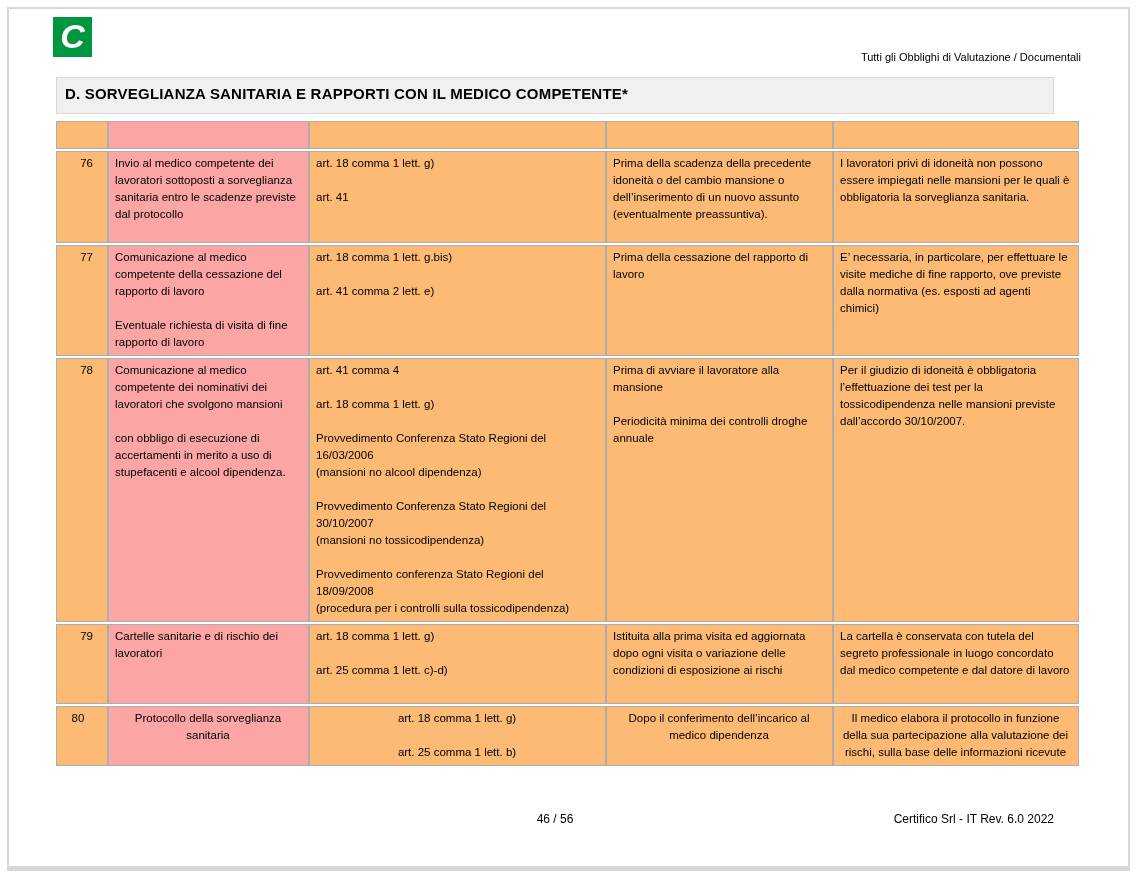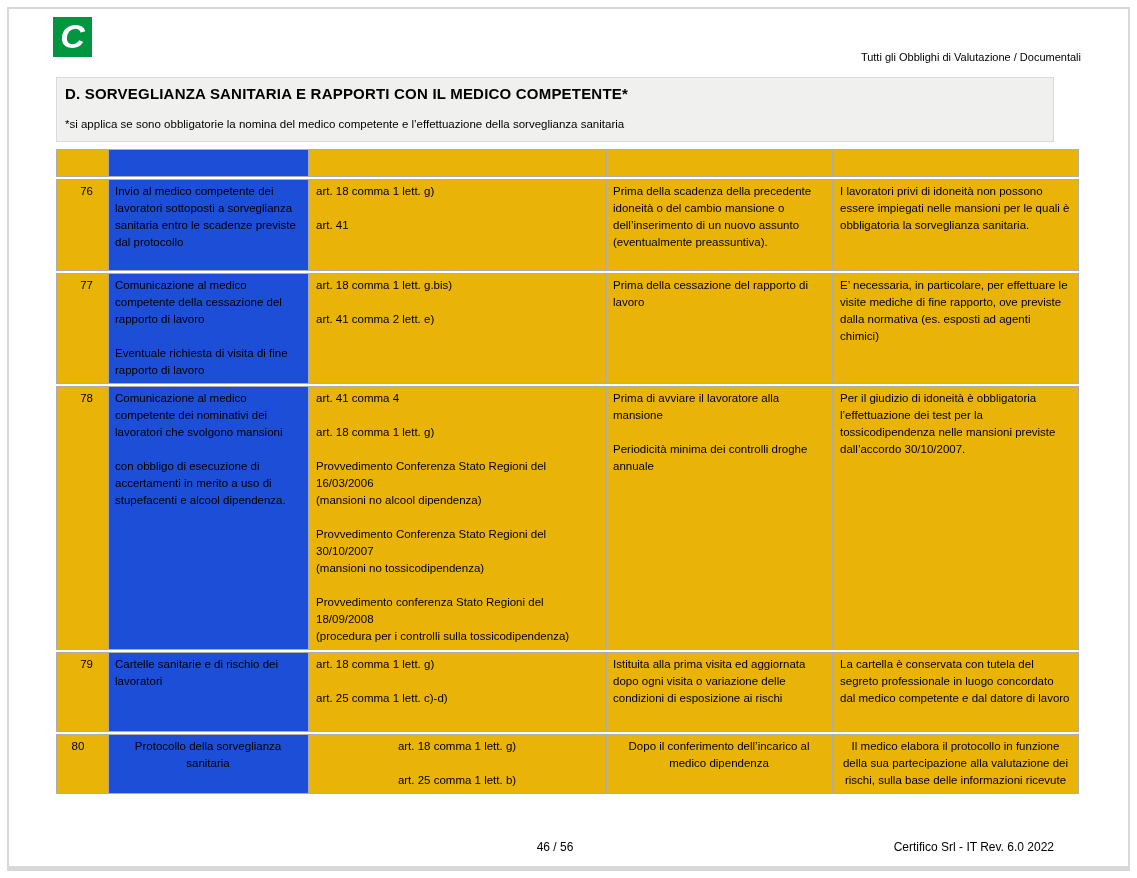--- a/index.html
+++ b/index.html
@@ -49,23 +49,23 @@
   col.c1 { width: 52px; }
   col.c2 { width: 201px; }
   col.c3 { width: 297px; }
   col.c4 { width: 227px; }
   col.c5 { width: 246px; }
 
   td {
     border: 1px solid #adadad;
     vertical-align: top;
     padding: 3px 7px 4px 6px;
-    background: #eab308;
-  }
-  td.c-desc { background: #1d4ed8; }
+    background: #fdba74;
+  }
+  td.c-desc { background: #fca5a5; }
   td.c-num { text-align: right; padding-right: 14px; }
   td p { margin: 0 0 17px 0; white-space: pre-line; }
   td p:last-child { margin-bottom: 0; }
 
   tbody tr:nth-child(1) td { height: 28px; }
   tbody tr:nth-child(2) td { height: 92px; }
   tbody tr:nth-child(3) td { height: 110px; }
   tbody tr:nth-child(4) td { height: 244px; }
   tbody tr:nth-child(5) td { height: 80px; }
   tbody tr:nth-child(6) td { height: 58px; text-align: center; }
@@ -87,21 +87,20 @@
   <div class="logo" style="background: rgb(0, 150, 64);">
     <span class="logo-c">C</span>
   </div>
 
   <div class="header-right">Tutti gli Obblighi di Valutazione / Documentali</div>
 
   <div class="main">
 
     <div class="title-box">
       <h1>D. SORVEGLIANZA SANITARIA E RAPPORTI CON IL MEDICO COMPETENTE*</h1>
-      <div class="subtitle">*si applica se sono obbligatorie la nomina del medico competente e l’effettuazione della sorveglianza sanitaria</div>
     </div>
 
     <table class="obl">
       <colgroup>
         <col class="c1">
           <col class="c2">
           <col class="c3">
           <col class="c4">
           <col class="c5">
       </colgroup>

